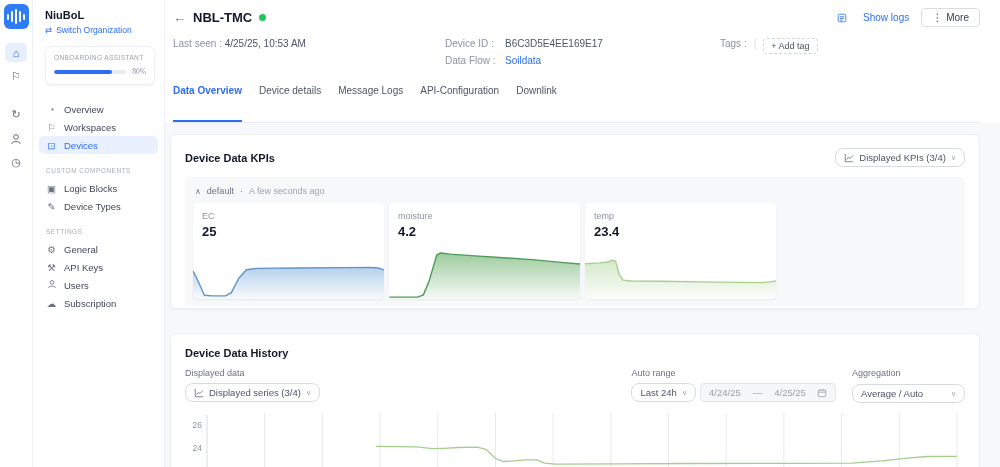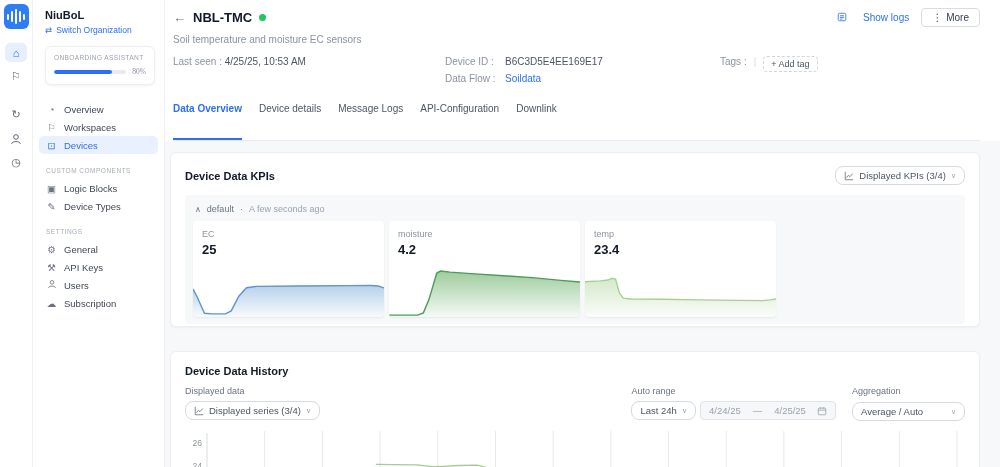--- a/index.html
+++ b/index.html
@@ -33,21 +33,21 @@
   .nav-sec { font-size:6.5px; color:#a6adb8; letter-spacing:.5px; margin:13px 0 5px 7px; }
 
   
   .main { position:absolute; left:165px; top:0; right:0; bottom:0; background:#f7f8fa; }
   .topbar { background:#fff; padding:8px 20px 0 8px; }
   .hdr-row { display:flex; align-items:center; gap:7px; }
   .back { font-size:13px; color:#6b7280; }
   .dev-title { font-size:13px; font-weight:bold; color:#111827; }
   .status-dot { width:7px; height:7px; border-radius:50%; background:#22c55e; }
   .hdr-right { margin-left:auto; display:flex; align-items:center; gap:12px; }
-  .showlogs { color:#2e6ef5; font-size:10px; display:flex; gap:16px; align-items:flex-start; }
+  .showlogs { color:#2e6ef5; font-size:10px; display:flex; gap:16px; align-items:center; }
   .more-btn { border:1px solid #d9dde3; border-radius:4px; font-size:10px; color:#374151; padding:3px 10px; background:#fff; display:flex; gap:4px; align-items:center; }
   .desc { font-size:10px; color:#8b93a0; margin:7px 0 0 0; }
   .info-row { display:flex; margin-top:11px; font-size:10px; }
   .info-col1 { width:272px; }
   .info-col2 { width:275px; }
   .lbl { color:#8b93a0; }
   .val { color:#4b5563; }
   .info-line { margin-bottom:6px; display:flex; }
   .info-line .lbl { width:60px; flex:0 0 auto; }
   .link { color:#2e6ef5; }
@@ -196,21 +196,20 @@
                 <path d="M3.5 4.5h5M3.5 6.5h5M3.5 8.5h3" stroke="#2e6ef5" stroke-width="1"></path>
               </svg>
             <span>Show logs</span>
           </span>
           <span class="more-btn">
             <span>⋮</span>
             <span>More</span>
           </span>
         </div>
       </div>
-      <div class="desc">Soil temperature and moisture EC sensors</div>
 
       <div class="info-row">
         <div class="info-col1">
           <span class="lbl">Last seen :</span>
           <span class="val">4/25/25, 10:53 AM</span>
         </div>
         <div class="info-col2">
           <div class="info-line">
             <span class="lbl">Device ID :</span>
             <span class="val">B6C3D5E4EE169E17</span>

